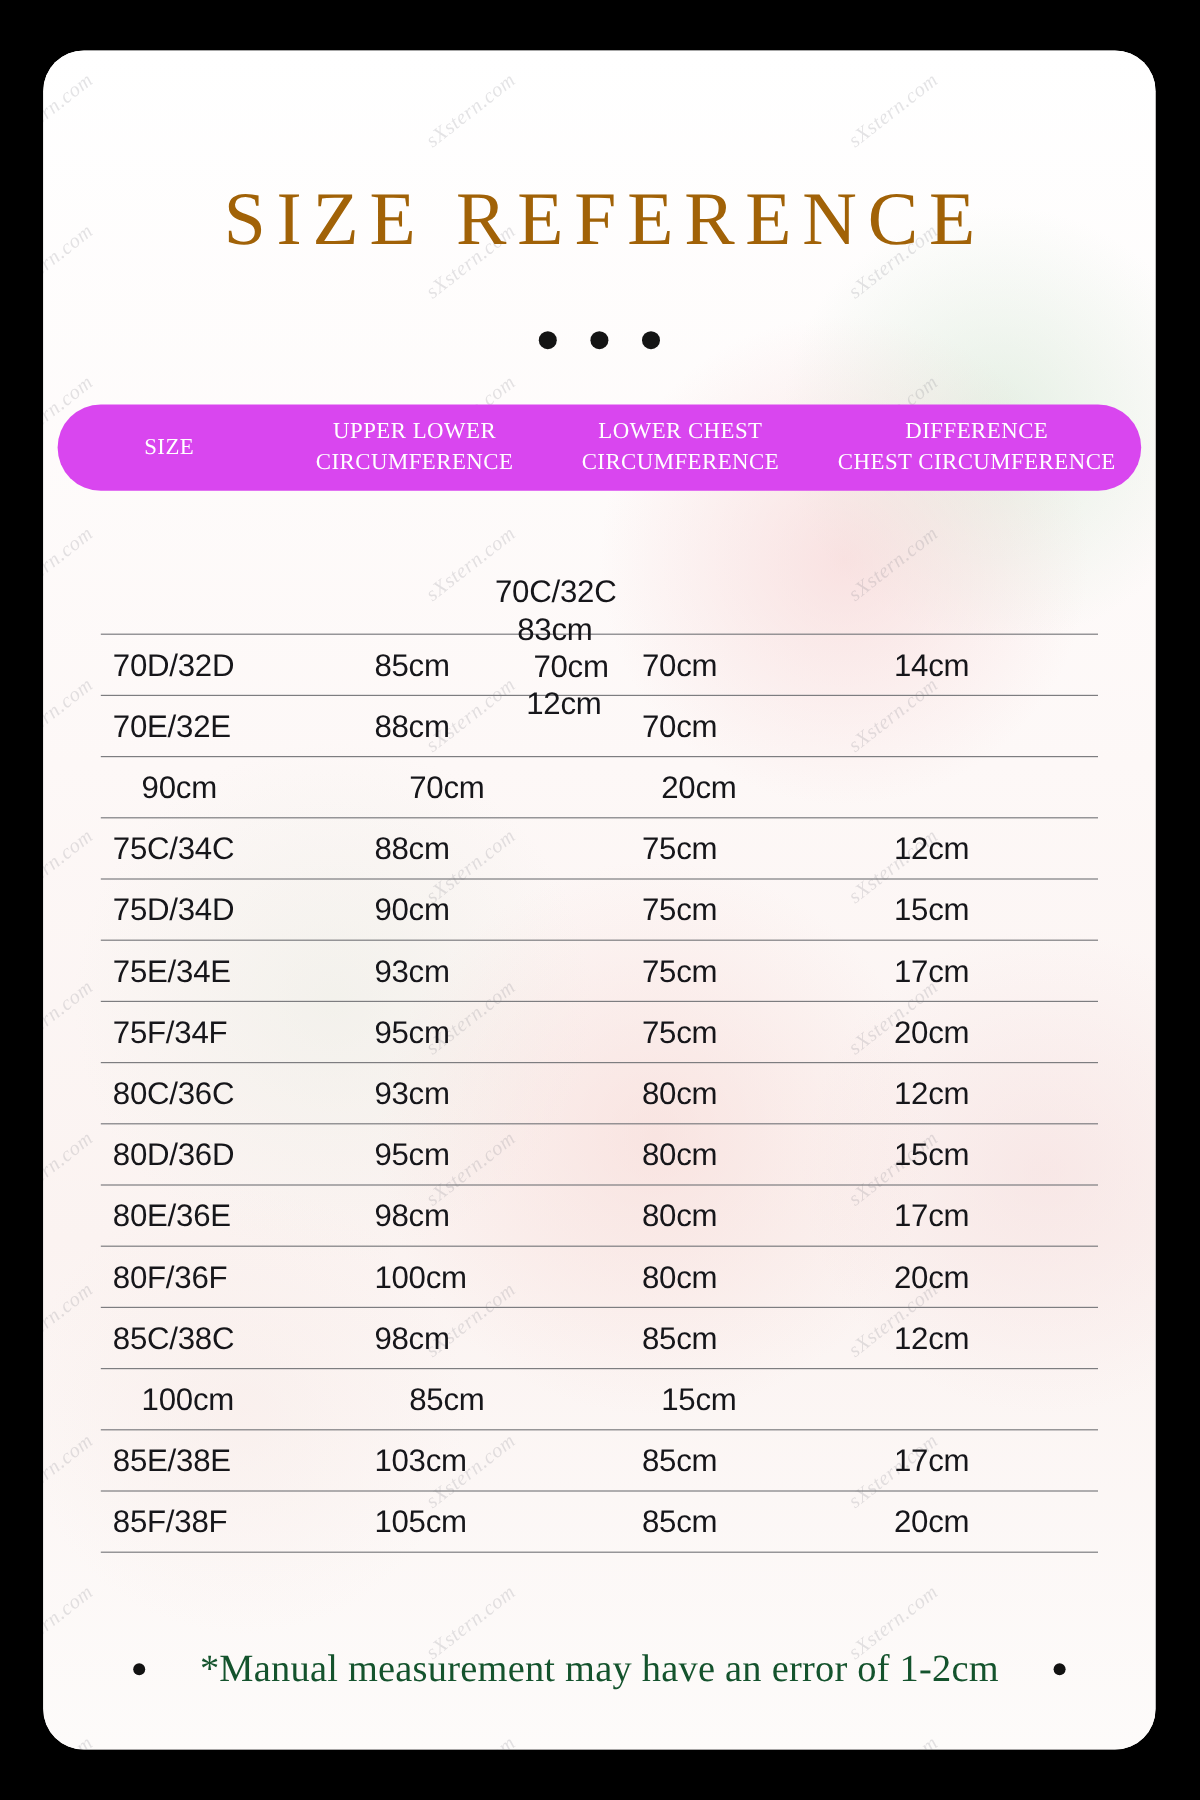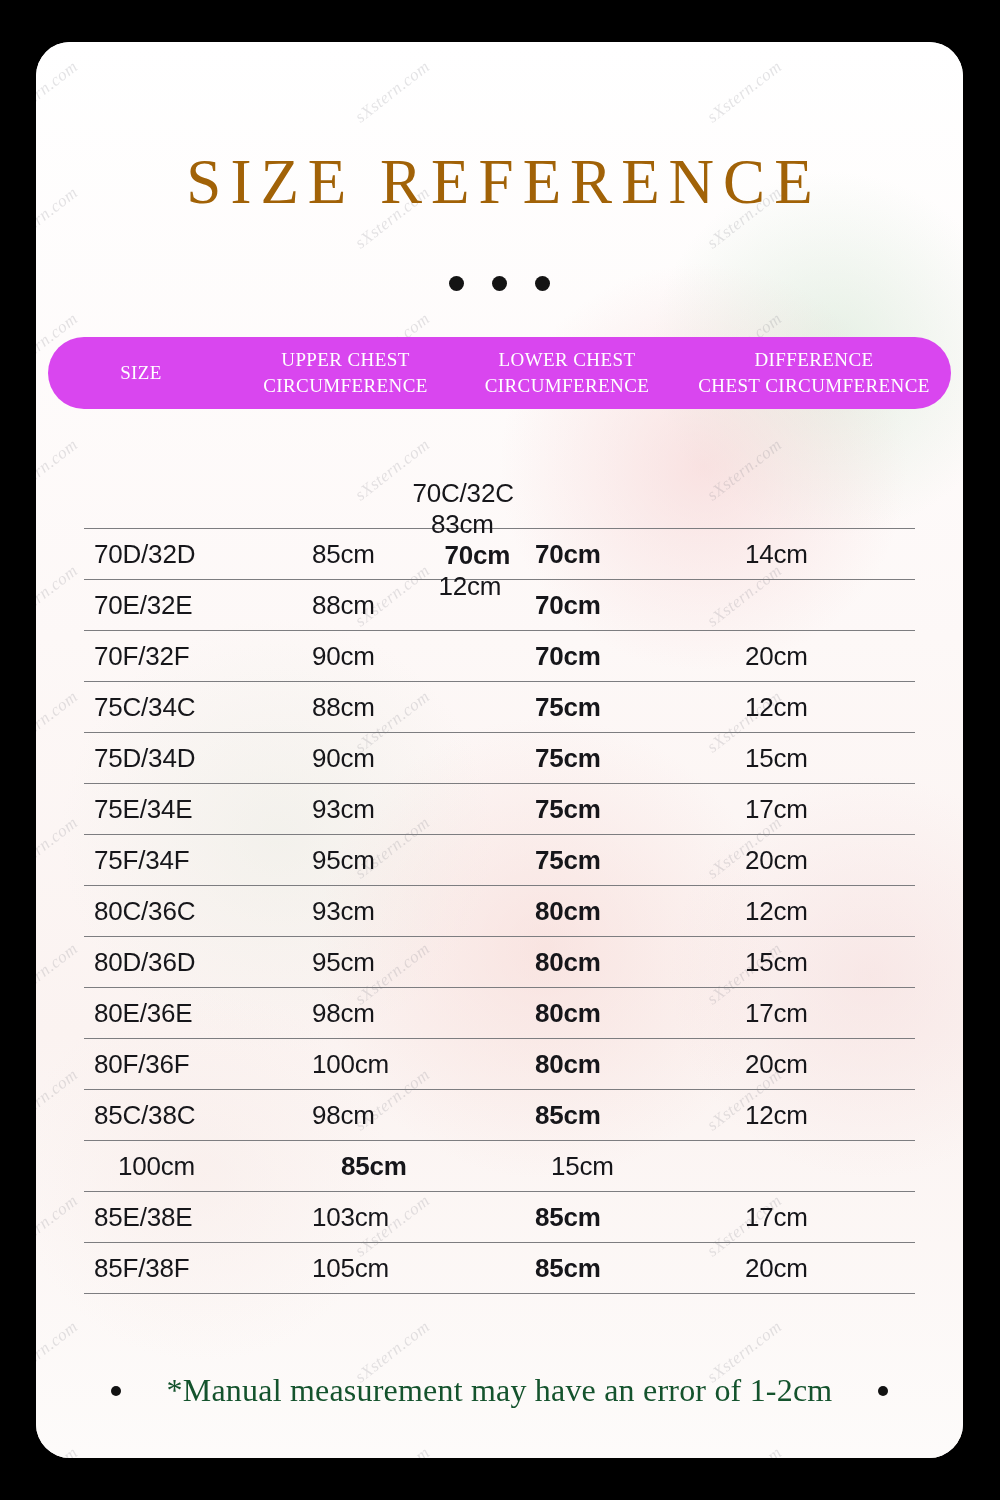--- a/index.html
+++ b/index.html
@@ -114,21 +114,21 @@
   }
   .row:first-child { border-top:none;flex-direction:column; }
   .cell {
     font-family:"Liberation Sans", sans-serif;
     font-size:26px;
     color:#16161a;
     letter-spacing:-.2px;
   }
   .cell.c1 { width:194px; padding-left:10px; }
   .cell.c2 { width:205px; padding-left:34px; }
-  .cell.c3 { width:214px; padding-left:52px;font-weight:bold; }
+  .cell.c3 { width:214px; padding-left:52px; }
   .cell.c4 { width:218px; padding-left:48px; }
 
   
   .footer {
     position:absolute;
     left:0; top:1330px; width:100%;
     display:flex;
     align-items:center;
     justify-content:center;
     gap:46px;
@@ -198,21 +198,21 @@
           <span class="dot"></span>
           <span class="dot"></span>
           <span class="dot"></span>
         </div>
 
       <div class="header-pill">
         <div class="hcell c1">
           <span>SIZE</span>
         </div>
         <div class="hcell c2">
-          <div>UPPER CHEST</div>
+          <div>UPPER LOWER</div>
           <div>CIRCUMFERENCE</div>
         </div>
         <div class="hcell c3">
           <div>LOWER CHEST</div>
           <div>CIRCUMFERENCE</div>
         </div>
         <div class="hcell c4">
           <div>DIFFERENCE</div>
           <div>CHEST CIRCUMFERENCE</div>
         </div>
@@ -230,21 +230,20 @@
             <div class="cell c2">85cm</div>
             <div class="cell c3">70cm</div>
             <div class="cell c4">14cm</div>
           </div>
           <div class="row">
             <div class="cell c1">70E/32E</div>
             <div class="cell c2">88cm</div>
             <div class="cell c3">70cm</div>
           </div>
           <div class="row">
-            <div class="cell c1">70F/32F</div>
             <div class="cell c2">90cm</div>
             <div class="cell c3">70cm</div>
             <div class="cell c4">20cm</div>
           </div>
           <div class="row">
             <div class="cell c1">75C/34C</div>
             <div class="cell c2">88cm</div>
             <div class="cell c3">75cm</div>
             <div class="cell c4">12cm</div>
           </div>

